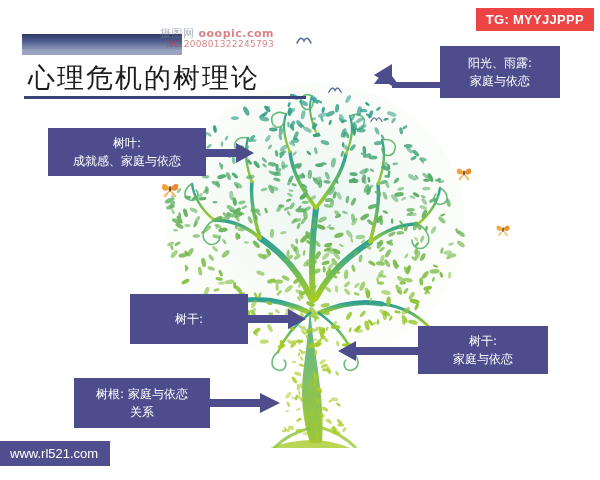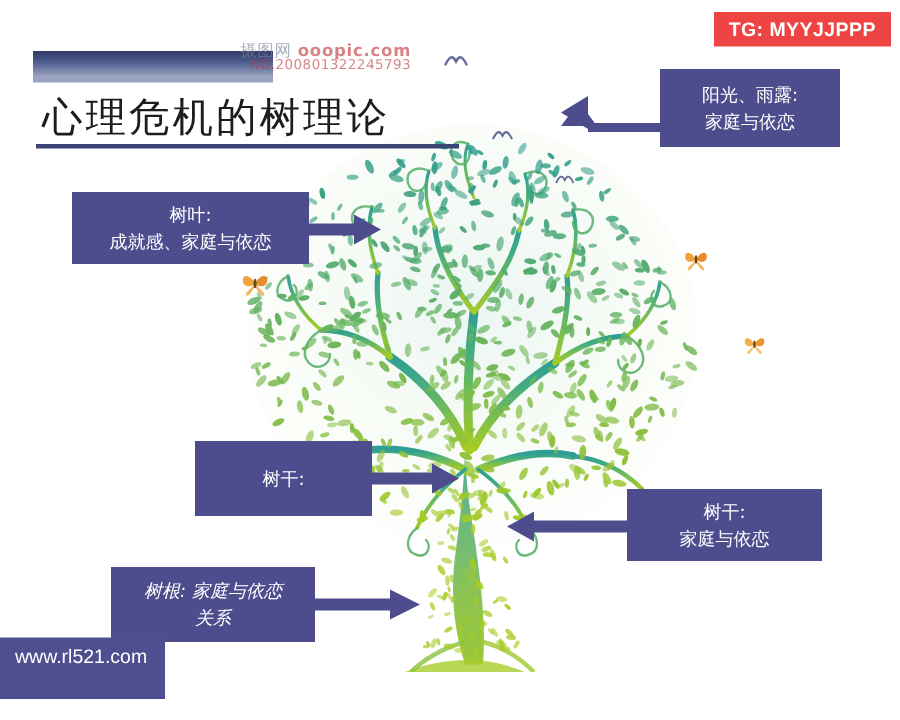--- a/index.html
+++ b/index.html
@@ -37,21 +37,21 @@
   }
 
   
   .site-badge {
     position: absolute;
     left: 0;
     bottom: 14px;
     background: #4f4f8f;
     color: #ffffff;
     font-size: 13px;
-    padding: 5px 12px 21px 10px;
+    padding: 5px 12px 5px 10px;
     font-family: "Liberation Sans", sans-serif;
     z-index: 40;
   }
 
   
   .title-bar {
     position: absolute;
     left: 22px;
     top: 34px;
     width: 160px;
@@ -131,21 +131,21 @@
     padding: 4px 6px;
     z-index: 25;
   }
   .label-box .l2 { display: block; }
 
   
   #box-sunlight { left: 440px; top: 46px;  width: 120px; height: 52px; }
   #box-leaf     { left: 48px;  top: 128px; width: 158px; height: 48px; }
   #box-trunk1   { left: 130px; top: 294px; width: 118px; height: 50px; }
   #box-trunk2   { left: 418px; top: 326px; width: 130px; height: 48px; }
-  #box-root     { left: 74px;  top: 378px; width: 136px; height: 50px; font-style: italic; }
+  #box-root     { left: 74px;  top: 378px; width: 136px; height: 50px; }
 
   
   .arrow { position: absolute; z-index: 24; }
 
   
   #arrow-leaf { left: 200px; top: 142px; width: 54px; height: 22px; }
   
   #arrow-trunk1 { left: 246px; top: 308px; width: 60px; height: 22px; }
   
   #arrow-trunk2 { left: 338px; top: 340px; width: 82px; height: 22px; }

